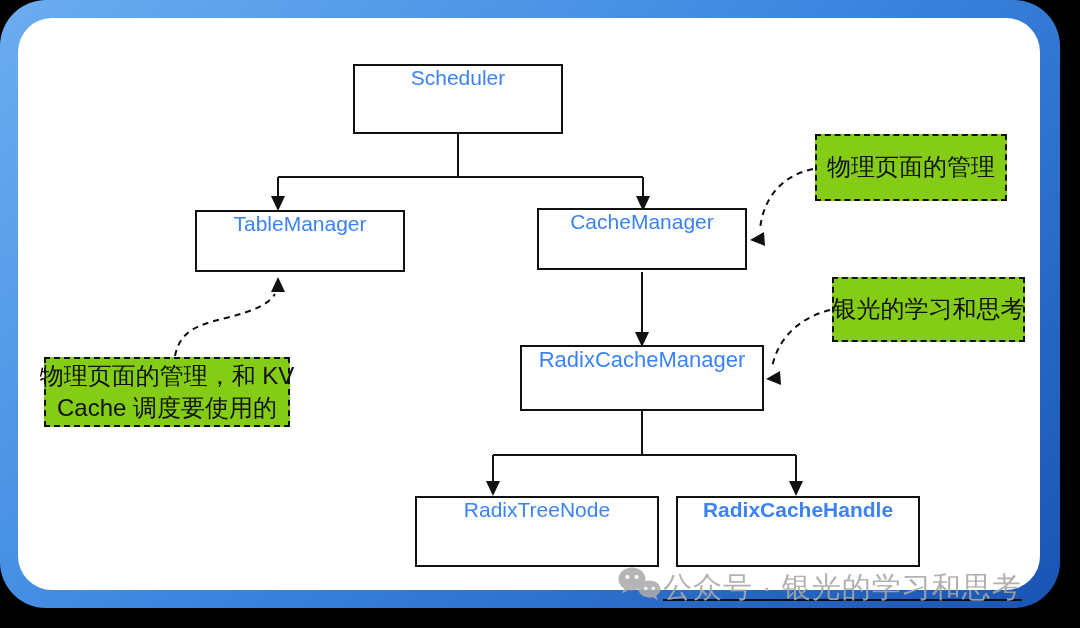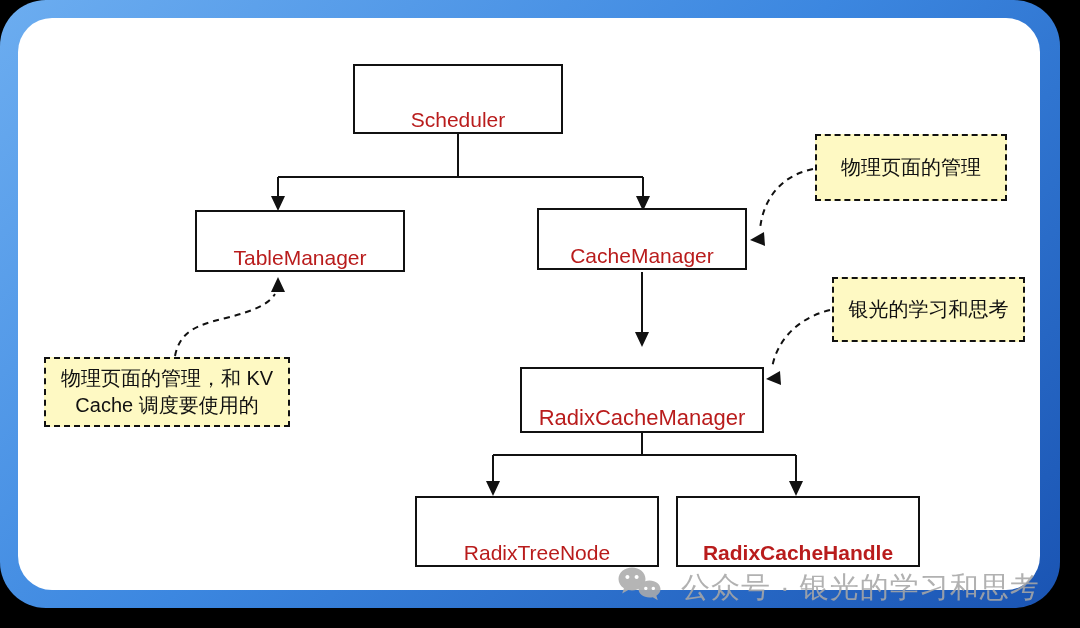--- a/index.html
+++ b/index.html
@@ -13,41 +13,42 @@
     border-radius:46px;
     background:linear-gradient(138deg,#6cadf0 0%,#3c87e0 48%,#1a54b3 100%);
     box-shadow:6px 8px 14px rgba(0,0,0,.55);
   }
   .card{
     position:absolute;left:18px;top:18px;width:1022px;height:572px;
     background:#fff;border-radius:34px;
   }
   svg.connectors{position:absolute;left:0;top:0;}
   .node{
-    position:absolute;display:flex;align-items:flex-end;justify-content:center;
+    position:absolute;display:flex;align-items:flex-start;justify-content:center;
     background:#fff;border:2px solid #111;box-sizing:border-box;
-    font-size:21px;color:#b91c1c;white-space:nowrap;
+    font-size:21px;color:#3b82f6;white-space:nowrap;
   }
   .note{
     position:absolute;display:flex;flex-direction:column;align-items:center;justify-content:center;
-    background:#fef9c3;border:2px dashed #111;box-sizing:border-box;
-    font-size:20px;color:#111;line-height:1.35;text-align:left;white-space:nowrap;
+    background:#84cc16;border:2px dashed #111;box-sizing:border-box;
+    font-size:24px;color:#111;line-height:1.35;text-align:left;white-space:nowrap;
   }
   #n-scheduler{left:353px;top:64px;width:210px;height:70px;}
   #n-table{left:174px;top:210px;width:210px;height:62px;margin-left:21px;}
   #n-cache{left:537px;top:208px;width:210px;height:62px;}
-  #n-radixmgr{left:520px;top:345px;width:244px;height:66px;font-size:22px;margin-top:22px;}
+  #n-radixmgr{left:520px;top:345px;width:244px;height:66px;font-size:22px;}
   #n-treenode{left:371px;top:496px;width:244px;height:71px;margin-left:44px;}
   #n-cachehandle{left:676px;top:496px;width:244px;height:71px;font-weight:bold;}
   #note-physical{left:815px;top:134px;width:192px;height:67px;}
   #note-prefix{left:832px;top:277px;width:193px;height:65px;}
   #note-kv{left:44px;top:357px;width:246px;height:70px;}
   .watermark{
-    position:absolute;left:616px;top:566px;display:flex;align-items:center;gap:19px;
+    position:absolute;left:616px;top:566px;display:flex;align-items:center;gap:1px;
     opacity:.88;
+    text-decoration:underline;
   }
   .watermark .wm-text{
     font-size:29px;color:#a7a7a7;letter-spacing:1px;white-space:nowrap;
   }
 </style>
 </head>
 <body>
 
 <div class="stage">
 

